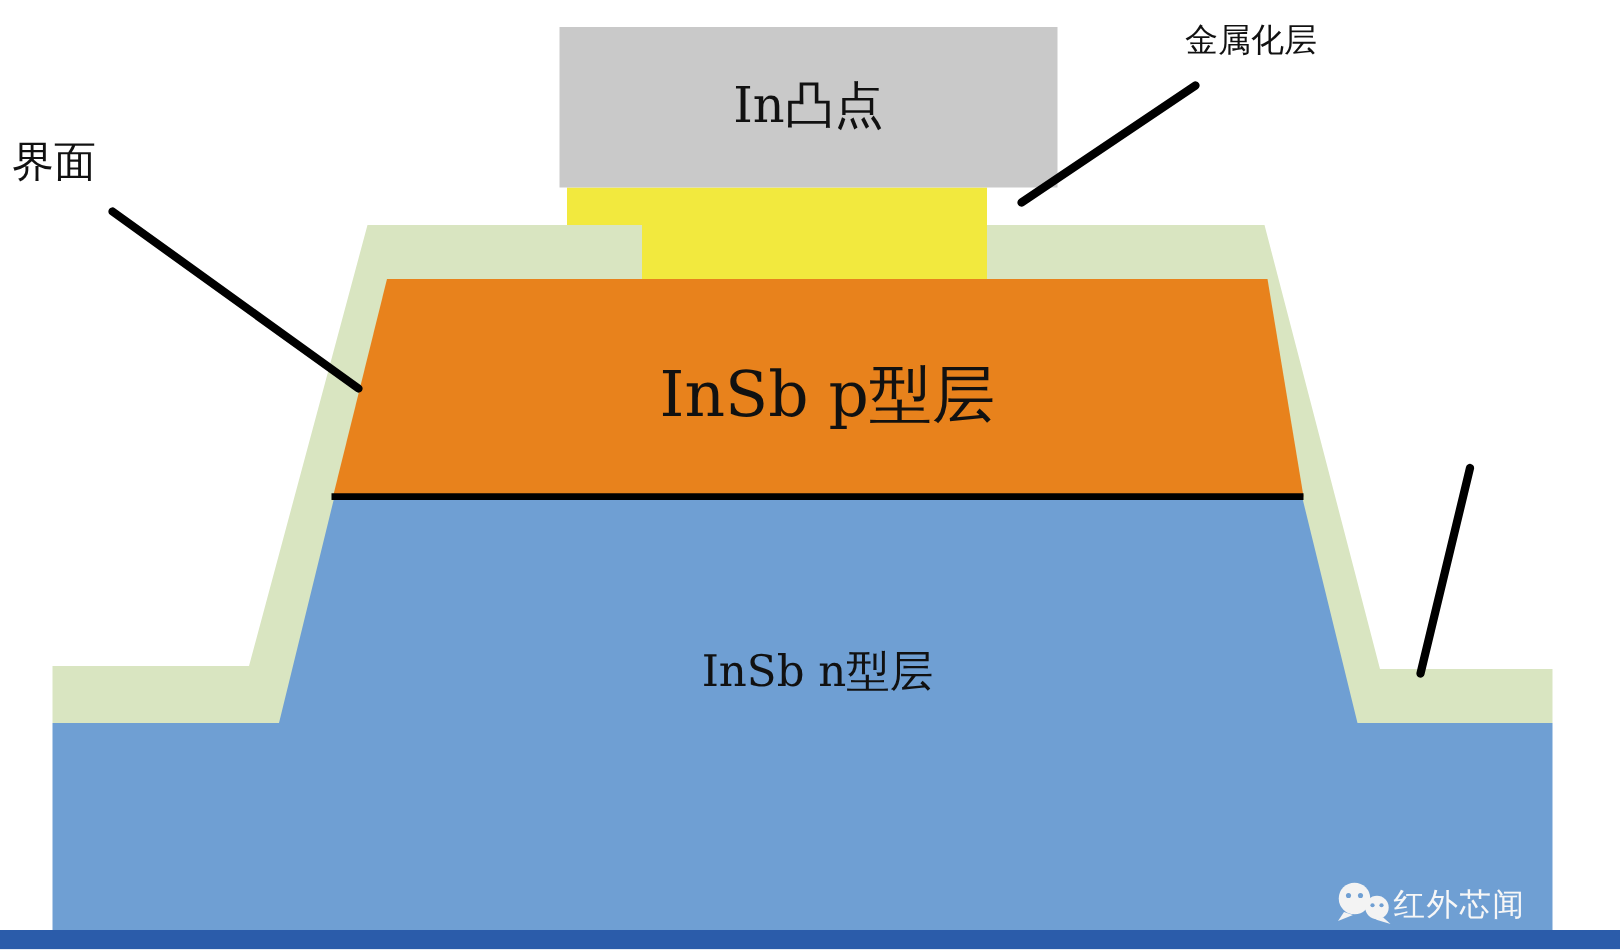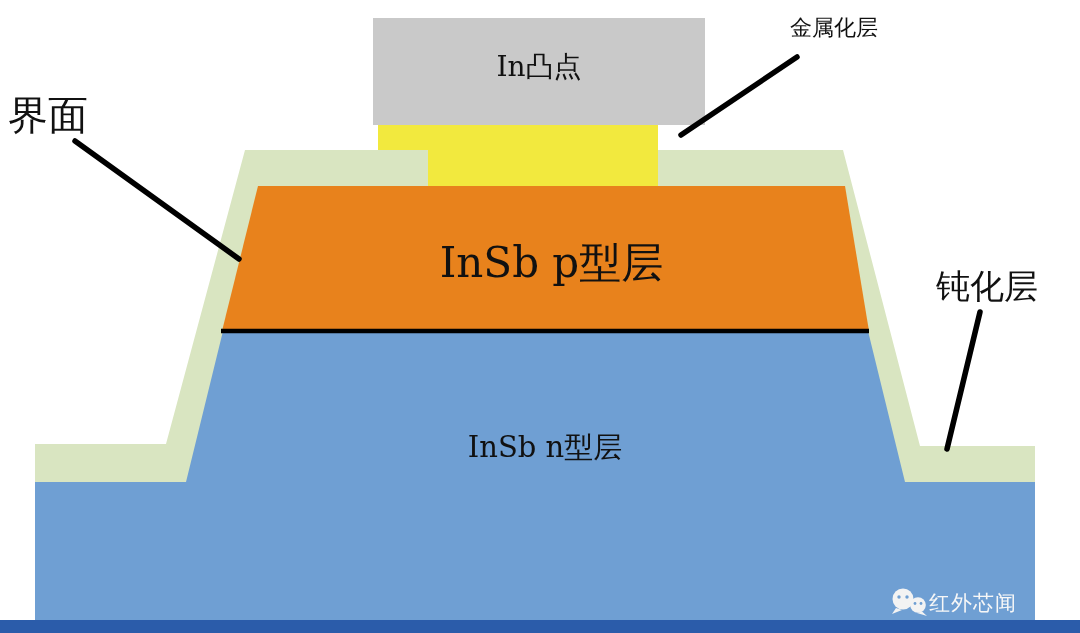--- a/index.html
+++ b/index.html
@@ -16,24 +16,24 @@
     left: 0; top: 0;
     width: 1080px; height: 633px;
   }
   .lbl {
     position: absolute;
     color: #111111;
     white-space: nowrap;
     line-height: 1.1;
   }
   .lbl-center { text-align: center; }
-  #lbl-in-bump   { left: 373px; top: 52px;  width: 332px; font-size: 28px; }
+  #lbl-in-bump   { left: 373px; top: 52px;  width: 332px; font-size: 33px; }
   #lbl-p-layer   { left: 258px; top: 240px; width: 587px; font-size: 42px; }
   #lbl-n-layer   { left: 200px; top: 432px; width: 690px; font-size: 29px; }
-  #lbl-interface { left: 8px;   top: 93px;  font-size: 40px; }
+  #lbl-interface { left: 8px;   top: 93px;  font-size: 28px; }
   #lbl-metal     { left: 790px; top: 16px;  font-size: 22px; }
   #lbl-passiv    { left: 936px; top: 268px; font-size: 34px; }
   #watermark-text {
     position: absolute;
     left: 929px; top: 589px;
     font-size: 21px;
     font-weight: 400;
     letter-spacing: 1px;
     color: #f7f7f7;
     font-family: "DejaVu Sans", "Liberation Sans", sans-serif;
@@ -80,17 +80,16 @@
   <span id="lbl-in-bump" class="lbl lbl-center">In凸点</span>
 
   <span id="lbl-p-layer" class="lbl lbl-center">InSb p型层</span>
 
   <span id="lbl-n-layer" class="lbl lbl-center">InSb n型层</span>
 
   <span id="lbl-interface" class="lbl">界面</span>
 
   <span id="lbl-metal" class="lbl">金属化层</span>
 
-  <span id="lbl-passiv" class="lbl">钝化层</span>
 
   <span id="watermark-text">红外芯闻</span>
 
 </div>
 
 </body></html>

